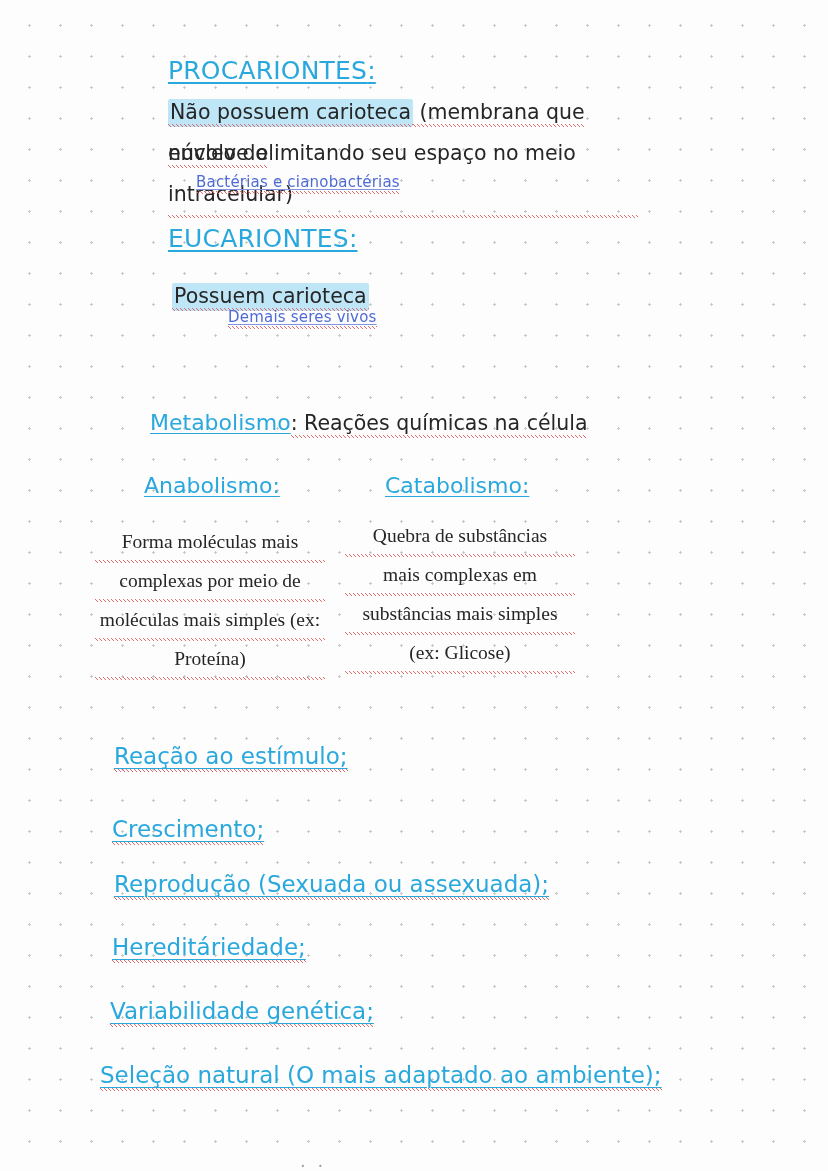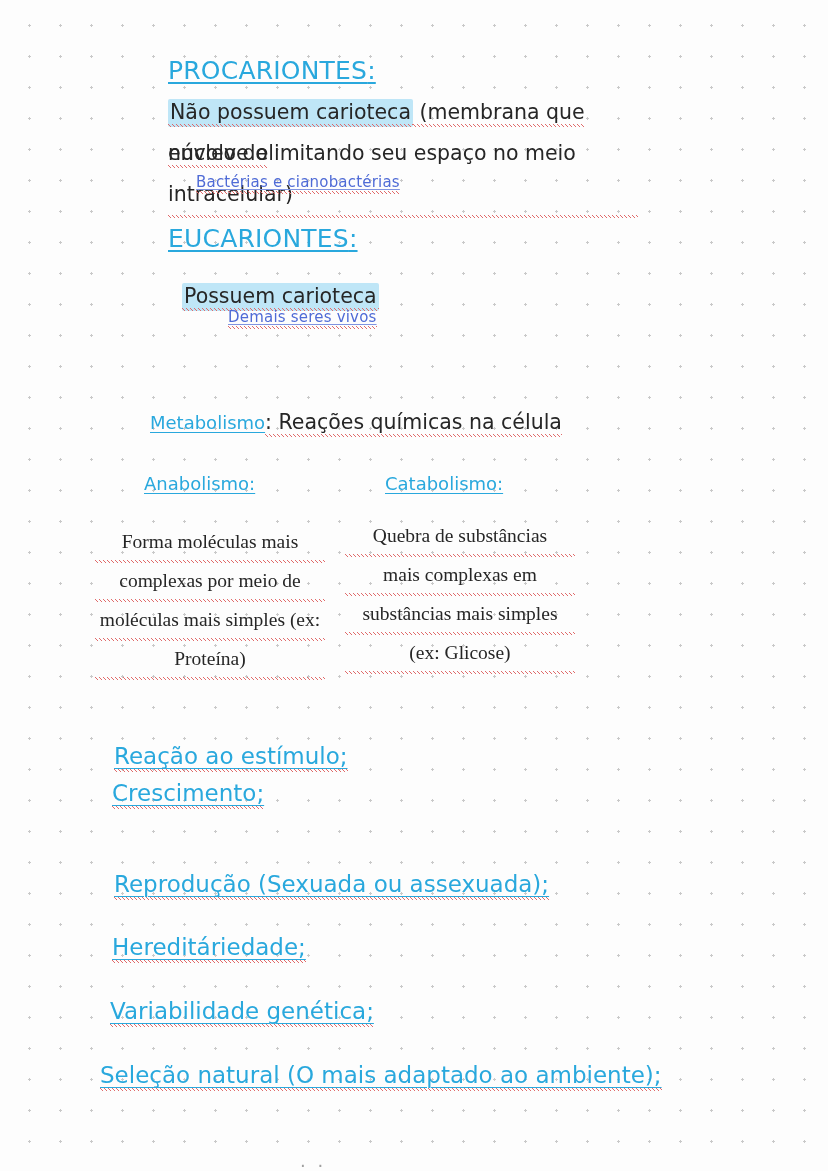--- a/index.html
+++ b/index.html
@@ -62,21 +62,21 @@
     color: #4f6bd6;
     font-size: 15px;
     letter-spacing: 0.2px;
     text-decoration: underline;
     text-decoration-color: #7f93e0;
     text-underline-offset: 2px;
   }
 
   .kw {
     color: #29a8dd;
-    font-size: 18px;
+    font-size: 22px;
     text-decoration: underline;
     text-decoration-color: #29a8dd;
     text-decoration-thickness: 1.4px;
     text-underline-offset: 3px;
     text-align: center;
   }
 
   .metab {
     color: #262626;
     font-size: 20.5px;
@@ -133,21 +133,21 @@
   </div>
 
   <div class="blk body-txt sq" style="left:168px; top:133px; width:470px;">núcleo delimitando seu espaço no meio intracelular)</div>
 
   <div class="blk sub sq" style="left:196px; top:173px;">Bactérias e cianobactérias</div>
 
   <div class="blk head" style="left:168px; top:224px;">
     <span>EUCARIONTES</span><span class="plain">:</span>
   </div>
 
-  <div class="blk body-txt" style="left:182px; top:276px;">
+  <div class="blk body-txt" style="left:172px; top:276px;">
     <span class="hl sq">Possuem carioteca</span>
   </div>
 
   <div class="blk sub sq" style="left:228px; top:308px;text-align:center;">Demais seres vivos</div>
 
   <div class="blk" style="left:150px; top:410px;">
     <span class="kw">Metabolismo</span><span class="metab sq">: Reações químicas na célula</span>
   </div>
 
   <div class="blk kw" style="left:144px; top:473px;">Anabolismo:</div>
@@ -161,21 +161,21 @@
   </div>
 
   <div class="blk col" style="left:345px; top:518px; width:230px;">
     <div class="sq">Quebra de substâncias</div>
     <div class="sq">mais complexas em</div>
     <div class="sq">substâncias mais simples</div>
     <div class="sq">(ex: Glicose)</div>
   </div>
 
   <div class="blk bullet-line sq" style="left:114px; top:743px;">Reação ao estímulo;</div>
-  <div class="blk bullet-line sq" style="left:112px; top:780px;">Crescimento;</div>
+  <div class="blk bullet-line sq" style="left:112px; top:816px;">Crescimento;</div>
   <div class="blk bullet-line sq" style="left:114px; top:871px;">Reprodução (Sexuada ou assexuada);</div>
   <div class="blk bullet-line sq" style="left:112px; top:934px;">Hereditáriedade;</div>
   <div class="blk bullet-line sq" style="left:110px; top:998px;">Variabilidade genética;</div>
   <div class="blk bullet-line sq" style="left:100px; top:1062px;">Seleção natural (O mais adaptado ao ambiente);</div>
 
   <div class="dots-foot">. .</div>
 
 </div>
 
 </body></html>

